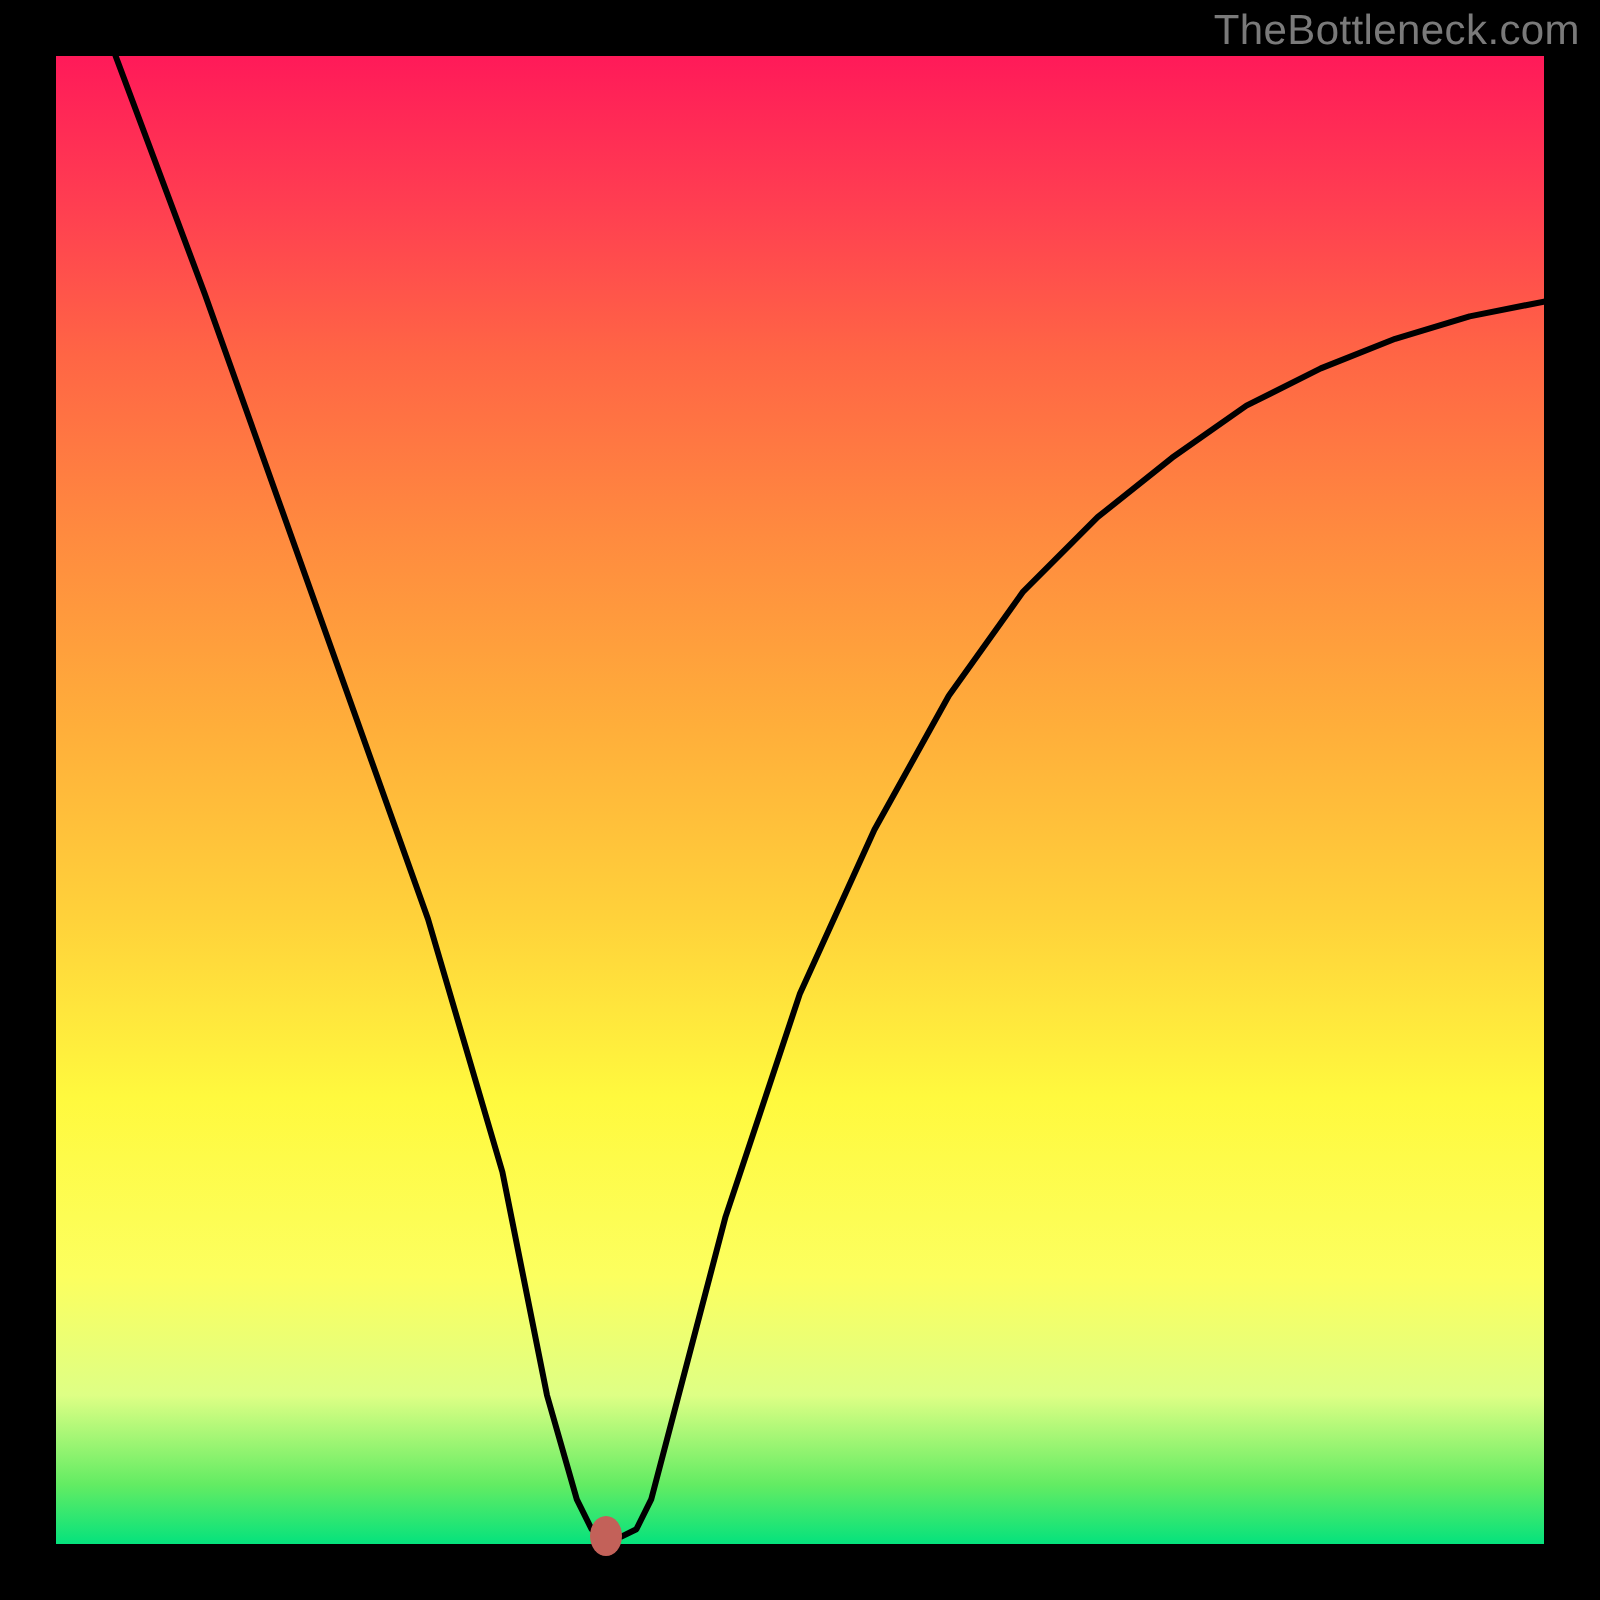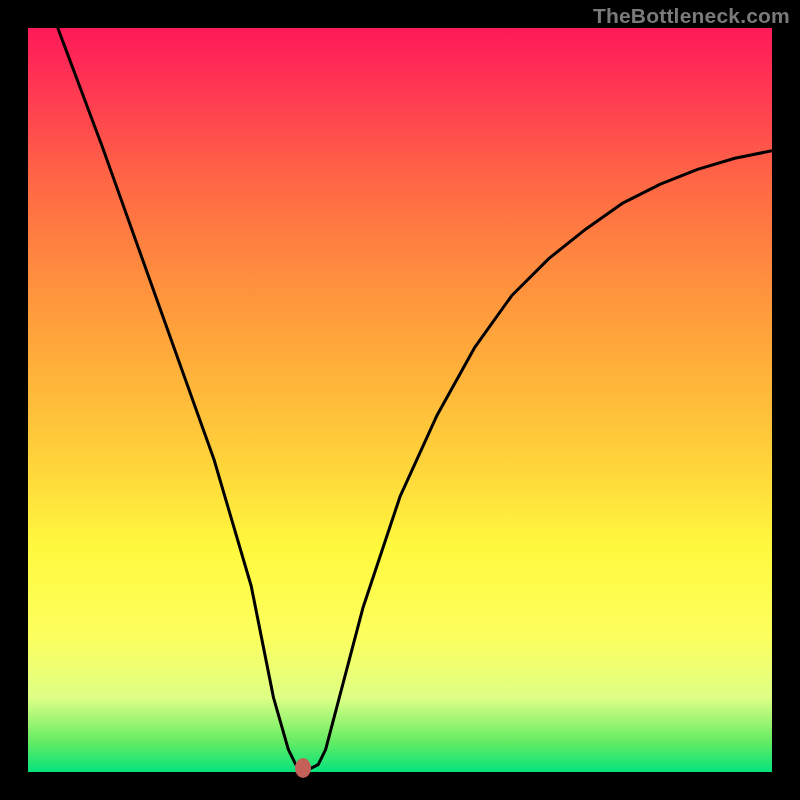--- a/index.html
+++ b/index.html
@@ -45,21 +45,21 @@
     width: 744px;
     height: 744px;
   }
   .watermark {
     position: absolute;
     top: 4px;
     right: 10px;
     color: #7a7a7a;
     font-size: 21px;
     letter-spacing: 0.2px;
-    font-weight: 700;
+    font-weight: 400;
   }
   .marker {
     position: absolute;
     width: 16px;
     height: 20px;
     border-radius: 50%;
     background: #c36159;
     transform: translate(-50%, -50%);
   }
 </style>

